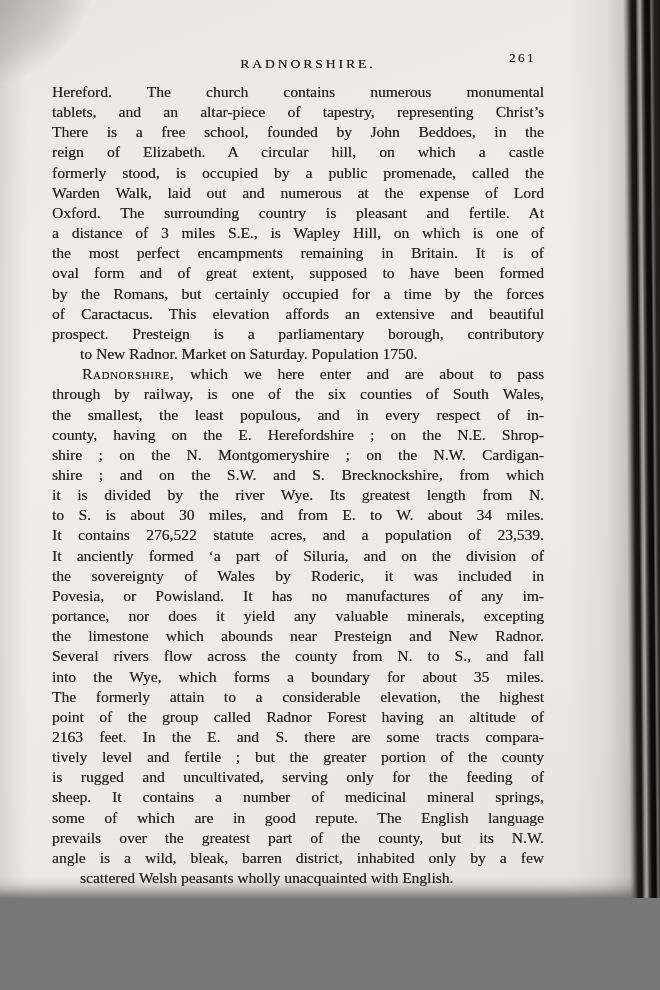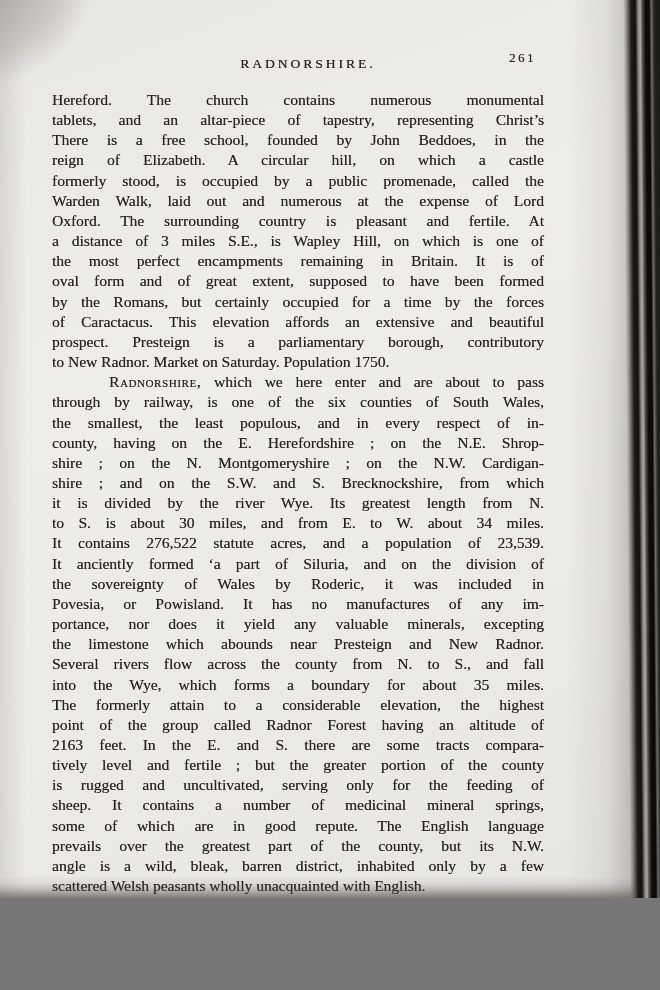--- a/index.html
+++ b/index.html
@@ -28,34 +28,34 @@
     font-size:13.5px;letter-spacing:3px;white-space:nowrap;
     transform:translateX(10px);
     text-shadow:0.3px 0 0 rgba(38,34,32,0.65);
   }
   .page-number{
     position:absolute;right:8px;top:-2px;
     font-size:13px;letter-spacing:2.5px;
     text-shadow:0.3px 0 0 rgba(38,34,32,0.65);
   }
   .text-block{
-    position:absolute;left:52px;top:90px;width:492px;
+    position:absolute;left:52px;top:82px;width:492px;
     font-size:15.5px;line-height:20.15px;
     text-shadow:0.25px 0 0 rgba(38,34,32,0.6);
   }
   .paragraph{margin:0;}
   .line{
     text-align:justify;
     -moz-text-align-last:justify;
     text-align-last:justify;
     white-space:normal;
   }
-  .line.last{text-align-last:left;-moz-text-align-last:left;}
+  .line.last{text-align-last:left;margin-left:28px;-moz-text-align-last:left;}
   .line.indent{text-indent:30px;}
-  .seg-smallcaps{font-variant:small-caps;letter-spacing:0.6px;margin-left:27px;}
+  .seg-smallcaps{font-variant:small-caps;letter-spacing:0.6px;}
   .seg-italic{}
   .book-edge{
     position:absolute;right:-5px;top:-8px;width:38px;height:1006px;
     transform:rotate(-0.45deg);
     background:linear-gradient(to right,
       rgba(0,0,0,0) 0px,
       rgba(90,87,83,0.45) 3px,
       #4a4742 6px,
       #1c1a17 8px,
       var(--edge-dark) 12px,

